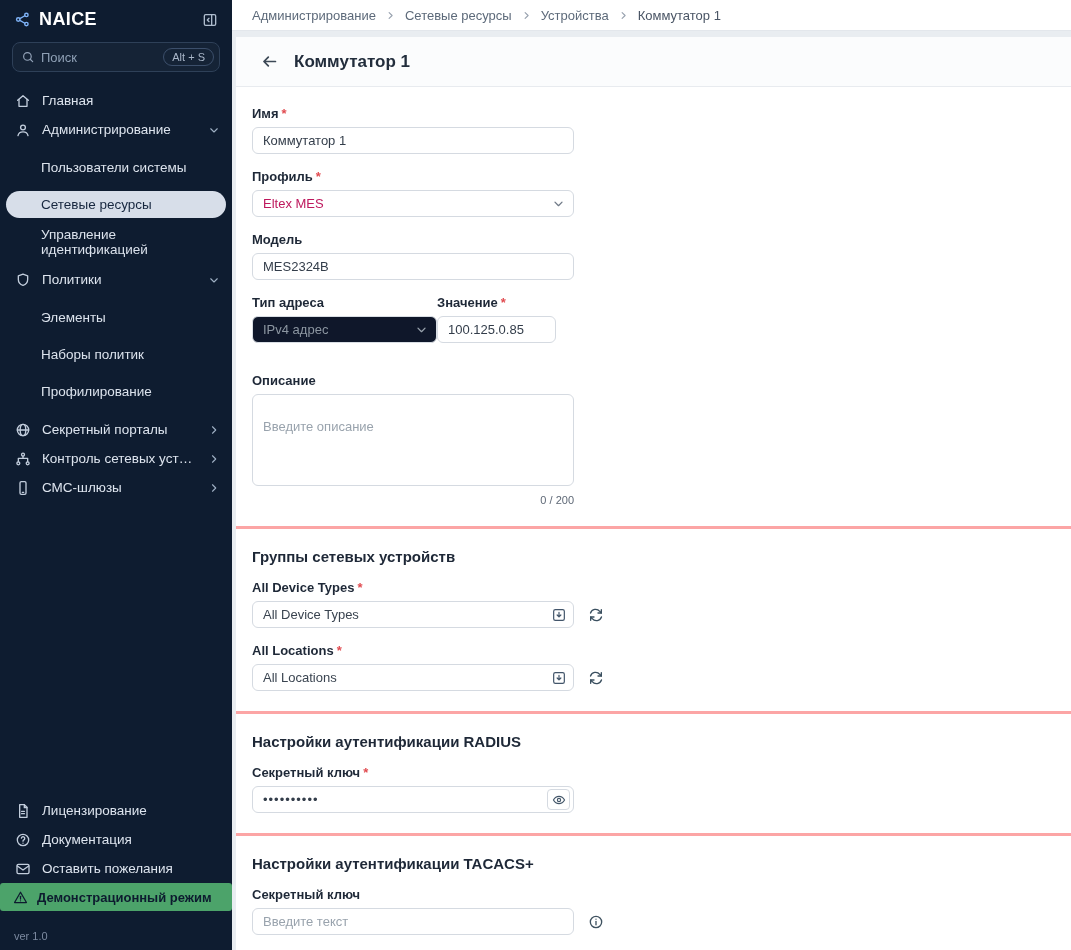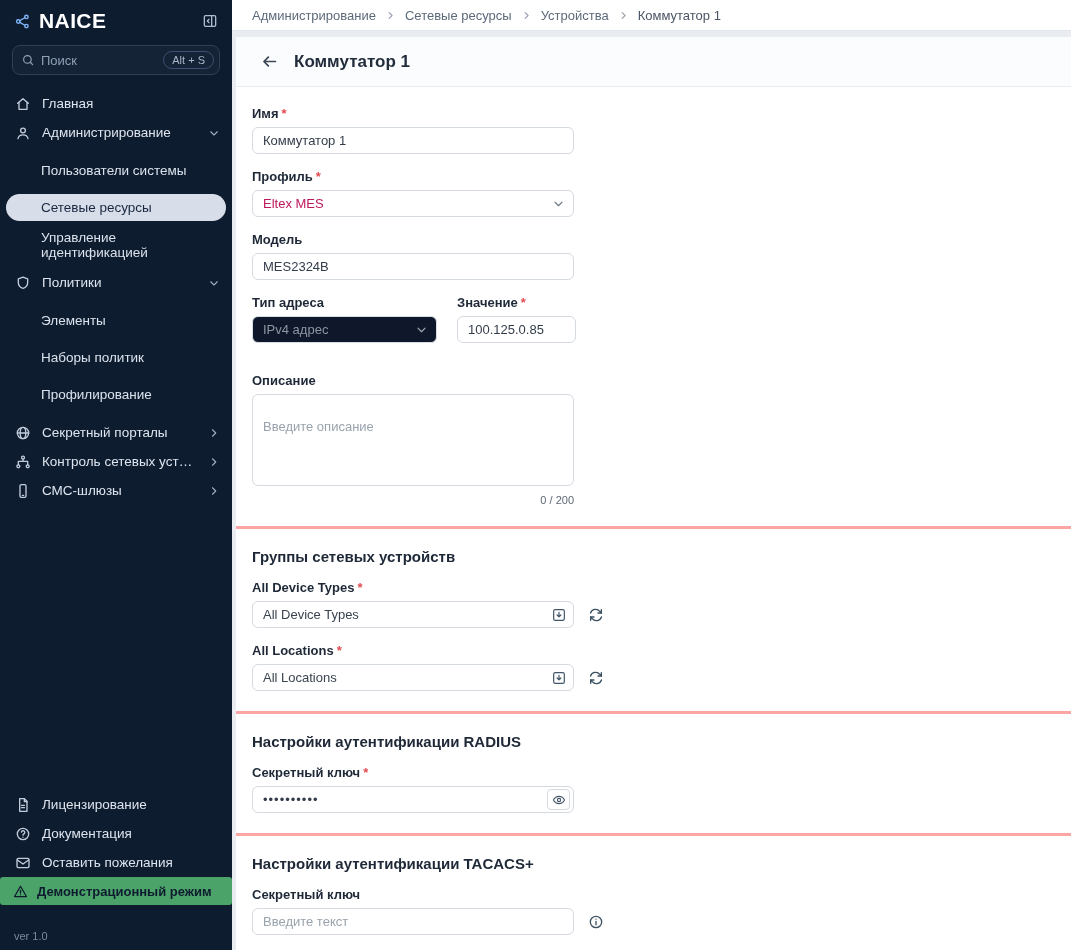--- a/index.html
+++ b/index.html
@@ -7,21 +7,21 @@
   body { font-family: "Liberation Sans", "DejaVu Sans", sans-serif; background: #e9edf1; color: #222d3c; }
   svg { display: block; }
 
   .app { display: flex; width: 1071px; height: 950px; }
 
   
   .sidebar { width: 232px; flex-shrink: 0; background: #0e1c30; color: #dde4ee; display: flex; flex-direction: column; }
   .sb-header { display: flex; align-items: center; justify-content: space-between; padding: 9px 12px 4px 14px; }
   .logo { display: flex; align-items: center; gap: 8px; cursor: pointer; }
   .logo-icon { color: #7fb3f7; display: flex; }
-  .logo-text { font-size: 21px; font-weight: 700; letter-spacing: .4px; color: #ffffff; }
+  .logo-text { font-size: 18px; font-weight: 700; letter-spacing: .4px; color: #ffffff; }
   .collapse-btn { background: none; border: none; color: #aebccd; cursor: pointer; display: flex; padding: 2px; }
 
   .sb-search { margin: 8px 12px 10px; height: 30px; border: 1px solid #2e4058; border-radius: 8px; background: rgba(255,255,255,.03);
                display: flex; align-items: center; gap: 6px; padding: 0 5px 0 8px; }
   .sb-search .s-icon { color: #93a3b8; display: flex; }
   .sb-search input { flex: 1; min-width: 0; background: transparent; border: none; outline: none; color: #e7edf6; font-size: 13px; font-family: inherit; }
   .sb-search input::placeholder { color: #8fa0b5; }
   .kbd { border: 1px solid #3c4f6b; border-radius: 10px; padding: 2px 8px; font-size: 11px; color: #a9b6c8; white-space: nowrap; }
 
   .sb-nav { padding: 4px 0 0; }
@@ -29,21 +29,21 @@
   .nav-icon { width: 18px; display: flex; justify-content: center; color: #c2cddc; flex-shrink: 0; }
   .nav-label { white-space: nowrap; overflow: hidden; text-overflow: ellipsis; }
   .nav-chevron { margin-left: auto; color: #9fb0c4; display: flex; }
   .nav-sub { display: flex; align-items: center; height: 27px; margin: 10px 6px; padding-left: 35px; border-radius: 14px; font-size: 13.5px; color: #dbe2ec; cursor: pointer; }
   .nav-sub.active { background: #d7dee9; color: #17273f; font-weight: 400; }
 
   .sb-footer { margin-top: auto; }
   .demo-badge { display: flex; align-items: center; gap: 9px; height: 28px; padding: 0 13px; background: #4ca36a; color: #0d1b2f;
                 font-size: 13px; font-weight: 600; border-radius: 3px; cursor: pointer; }
   .demo-badge .b-icon { display: flex; color: #0d1b2f; }
-  .version { padding: 25px 0 8px 14px; font-size: 11px; color: #7c8aa0; }
+  .version { padding: 19px 0 8px 14px; font-size: 11px; color: #7c8aa0; }
 
   
   main { flex: 1; min-width: 0; display: flex; flex-direction: column; background: #e9edf1; }
   .breadcrumb-bar { height: 31px; flex-shrink: 0; background: #ffffff; border-bottom: 1px solid #e3e7ec; display: flex; align-items: center; gap: 9px; padding: 0 20px; font-size: 13px; color: #5d6a7a; }
   .crumb { cursor: pointer; white-space: nowrap; }
   .crumb.current { color: #4a5565; }
   .crumb-sep { color: #97a1ae; display: flex; }
 
   .card { background: #ffffff; margin: 6px 0 0 4px; flex: 1; display: flex; flex-direction: column; overflow: hidden; }
   .title-row { display: flex; align-items: center; gap: 13px; height: 50px; flex-shrink: 0; padding-left: 22px; border-bottom: 1px solid #e8ebef; background: #fbfcfd; }
@@ -51,21 +51,21 @@
   h1 { font-size: 17px; font-weight: 700; color: #222d3c; }
 
   .section { padding: 19px 16px 20px; border-bottom: 3px solid #fca5a5; }
   .section.last { border-bottom: none; }
   .sec-title { font-size: 15px; font-weight: 700; color: #1e2837; margin-bottom: 15px; }
 
   .field { margin-bottom: 15px; }
   .field:last-child { margin-bottom: 0; }
   .field-label { display: flex; gap: 3px; align-items: baseline; font-size: 13px; font-weight: 600; color: #1e2837; margin-bottom: 6px; }
   .req { color: #e14b50; font-weight: 600; }
-  .field-row { display: flex; gap: 20px; }
+  .field-row { display: flex; }
 
   .input { height: 27px; border: 1px solid #d5dae1; border-radius: 6px; background: #fff; font-size: 13px; color: #333d4a; padding: 0 10px; font-family: inherit; outline: none; }
   .input::placeholder { color: #99a3ad; }
   .w-full { width: 322px; }
   .w-type { width: 185px; }
   .w-val  { width: 119px; }
 
   .select { height: 27px; border: 1px solid #d5dae1; border-radius: 6px; background: #fff; font-size: 13px; color: #be185d; padding: 0 8px 0 10px;
             display: flex; align-items: center; justify-content: space-between; cursor: pointer; }
   .select .caret { color: #707a87; display: flex; }

